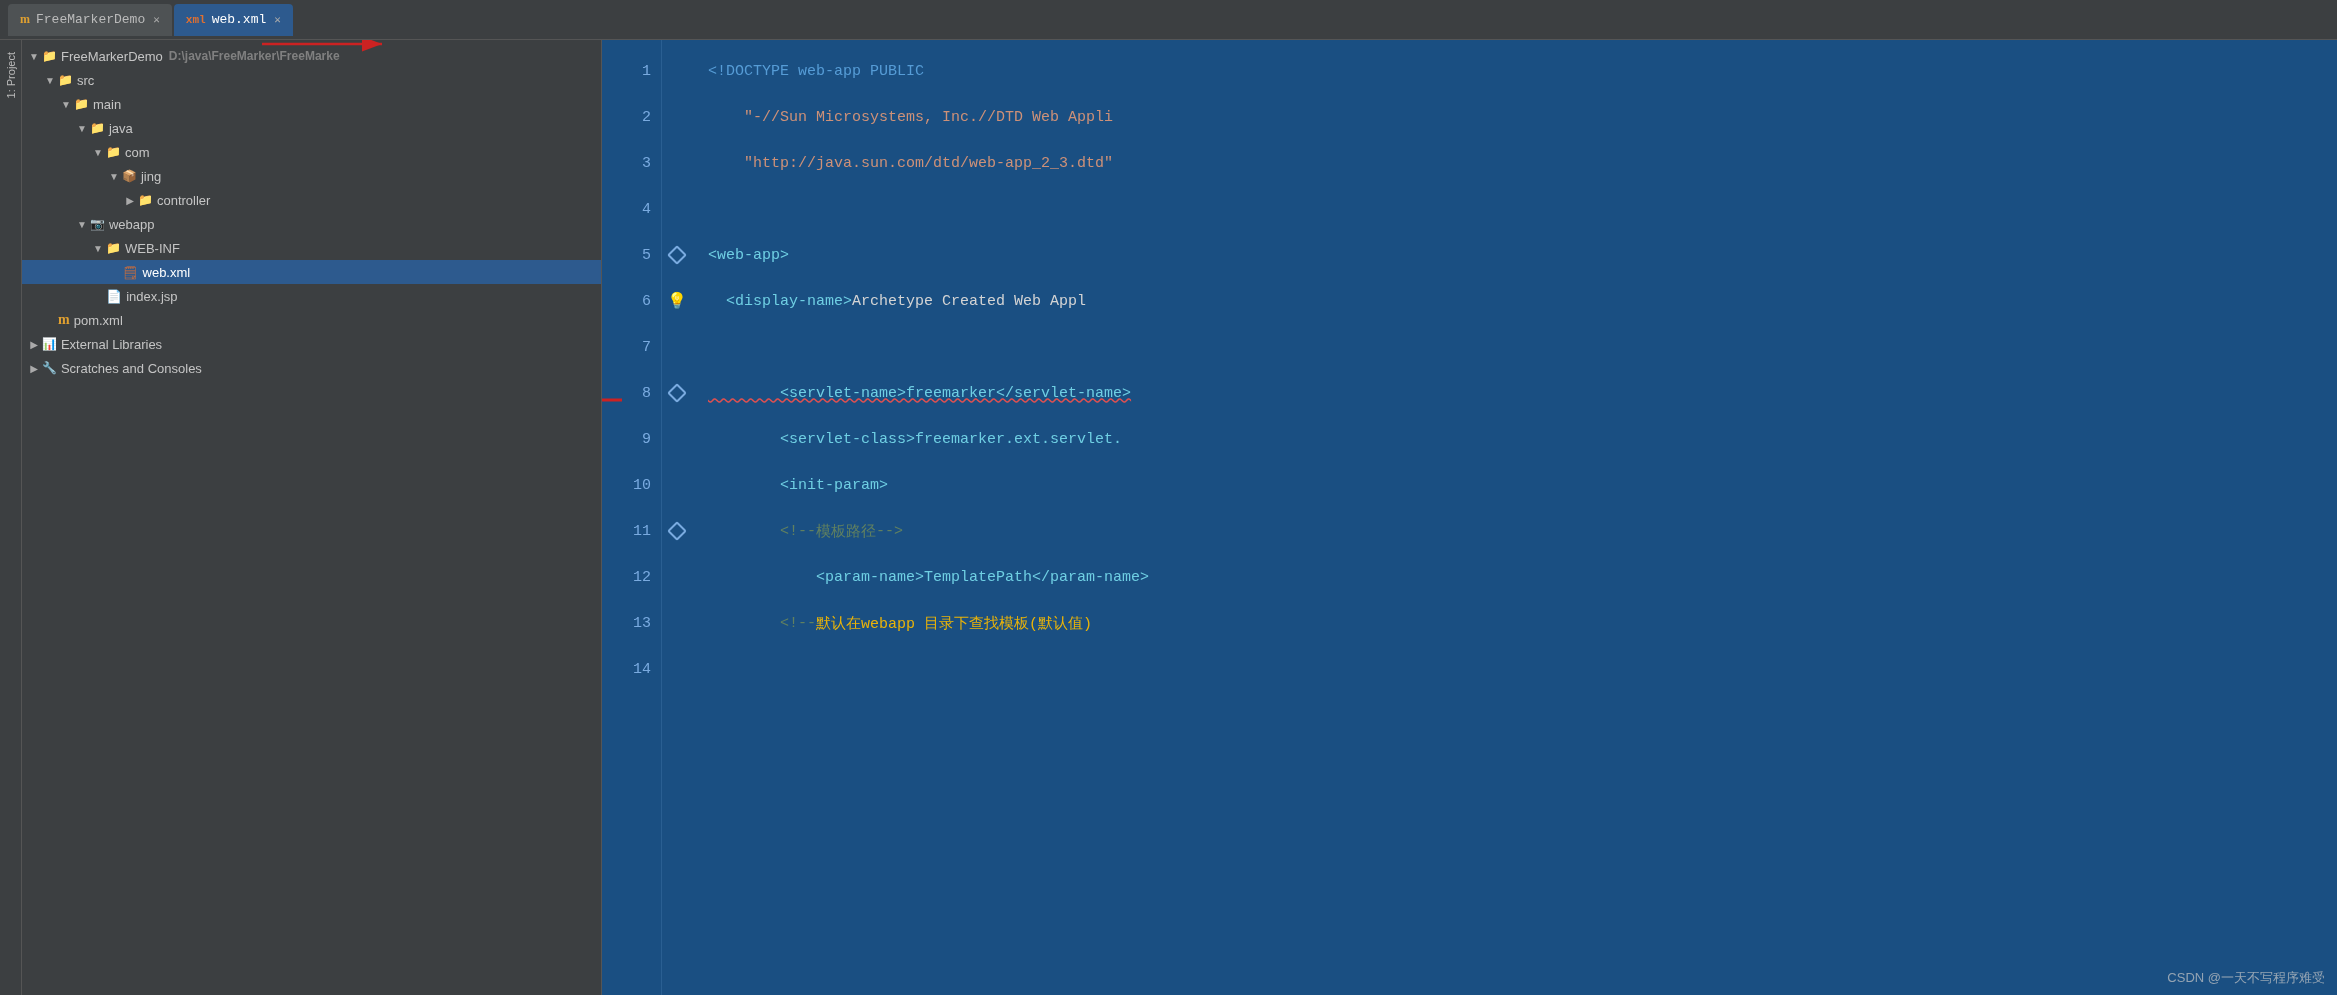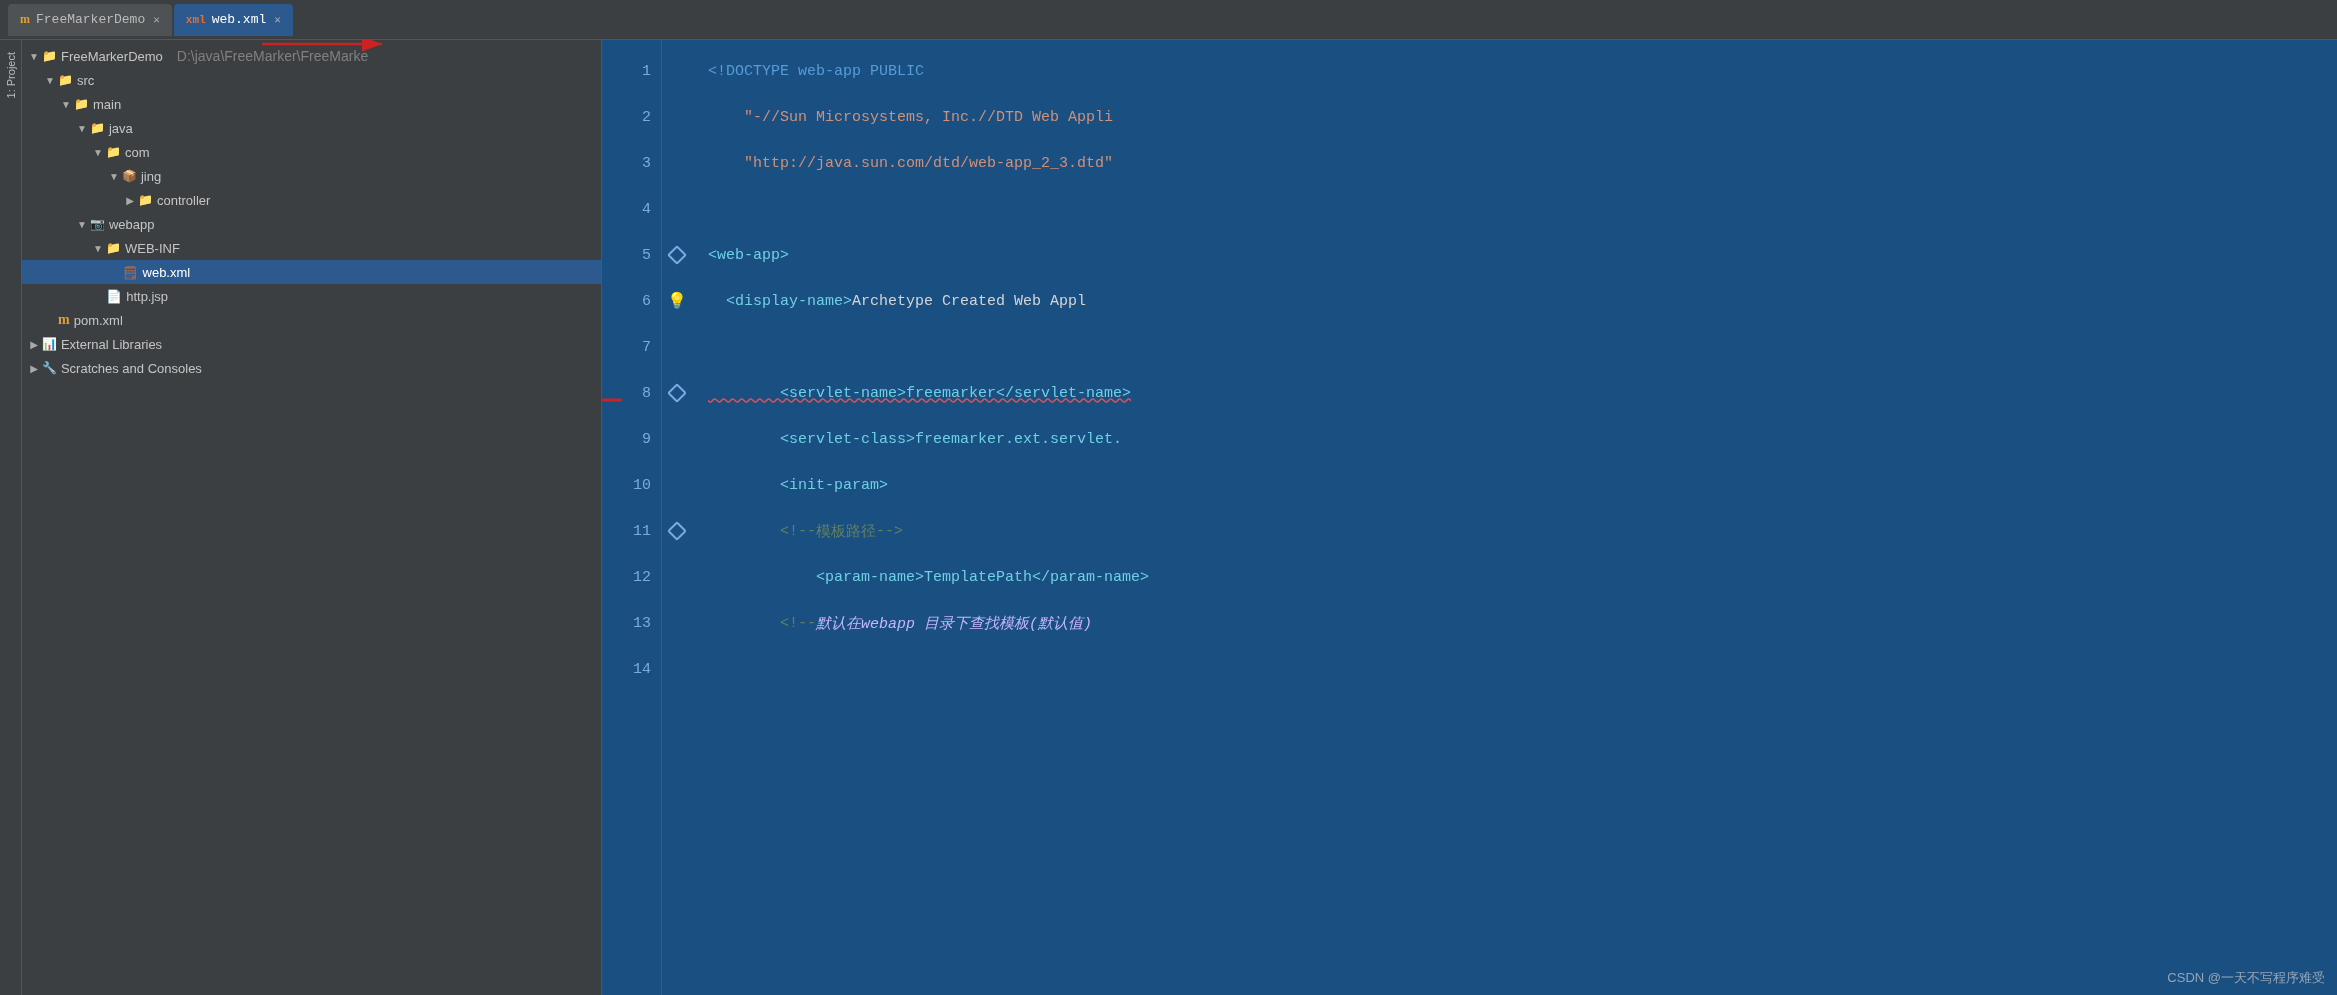--- a/index.html
+++ b/index.html
@@ -126,22 +126,23 @@
       flex-shrink: 0;
     }
     .tree-label {
       color: #c5c5c5;
     }
     .tree-item.selected .tree-label {
       color: #fff;
     }
     .tree-path {
       color: #808080;
-      font-size: 14px;
-      margin-left: 14px;
+      font-size: 12px;
+      margin-left: 6px;
+      font-weight: bold;
     }
 
     
     .left-vtab {
       width: 22px;
       background: #3c3f41;
       border-right: 1px solid #555;
       display: flex;
       flex-direction: column;
       align-items: center;
@@ -347,21 +348,21 @@
             </marker>
           </defs>
           <line x1="0" y1="10" x2="120" y2="10" stroke="#cc2222" stroke-width="2.5" marker-end="url(#arrowhead)"></line>
         </svg>
       </div>
 
       <div class="tree-item">
         <span class="tree-indent" style="width:68px;"></span>
         <span class="tree-arrow" style="opacity:0;">▶</span>
         <span class="tree-file-icon" style="color:#c8a040; font-size:13px;">📄</span>
-        <span class="tree-label">http.jsp</span>
+        <span class="tree-label">index.jsp</span>
       </div>
 
       <div class="tree-item">
         <span class="tree-indent" style="width:20px;"></span>
         <span class="tree-arrow" style="opacity:0;">▶</span>
         <span class="tree-file-icon" style="color:#e0a030; font-weight:bold; font-family:serif; font-size:14px;">m</span>
         <span class="tree-label">pom.xml</span>
       </div>
 
       <div class="tree-item">
@@ -471,21 +472,21 @@
             <span style="color:#608060;">模板路径</span>
             <span class="c-comment">--&gt;</span>
         </div>
 
         <div class="code-line">
           <span class="c-tag">&nbsp;&nbsp;&nbsp;&nbsp;&nbsp;&nbsp;&nbsp;&nbsp;&nbsp;&nbsp;&nbsp;&nbsp;&lt;param-name&gt;TemplatePath&lt;/param-name&gt;</span>
         </div>
 
         <div class="code-line">
           <span class="c-comment">&nbsp;&nbsp;&nbsp;&nbsp;&nbsp;&nbsp;&nbsp;&nbsp;&lt;!-- </span>
-            <span style="color:#c4b5fd;font-style:italic;">默认在webapp 目录下查找模板(默认值)</span>
+            <span style="color:#eab308;">默认在webapp 目录下查找模板(默认值)</span>
         </div>
 
       </div>
     </div>
 
     <svg style="position:absolute; top:330px; left:-200px; width:300px; height:80px; overflow:visible; pointer-events:none;">
       <defs>
         <marker id="arr2" markerWidth="8" markerHeight="6" refX="0" refY="3" orient="auto">
           <polygon points="8 0, 0 3, 8 6" fill="#cc2222"></polygon>
         </marker>

